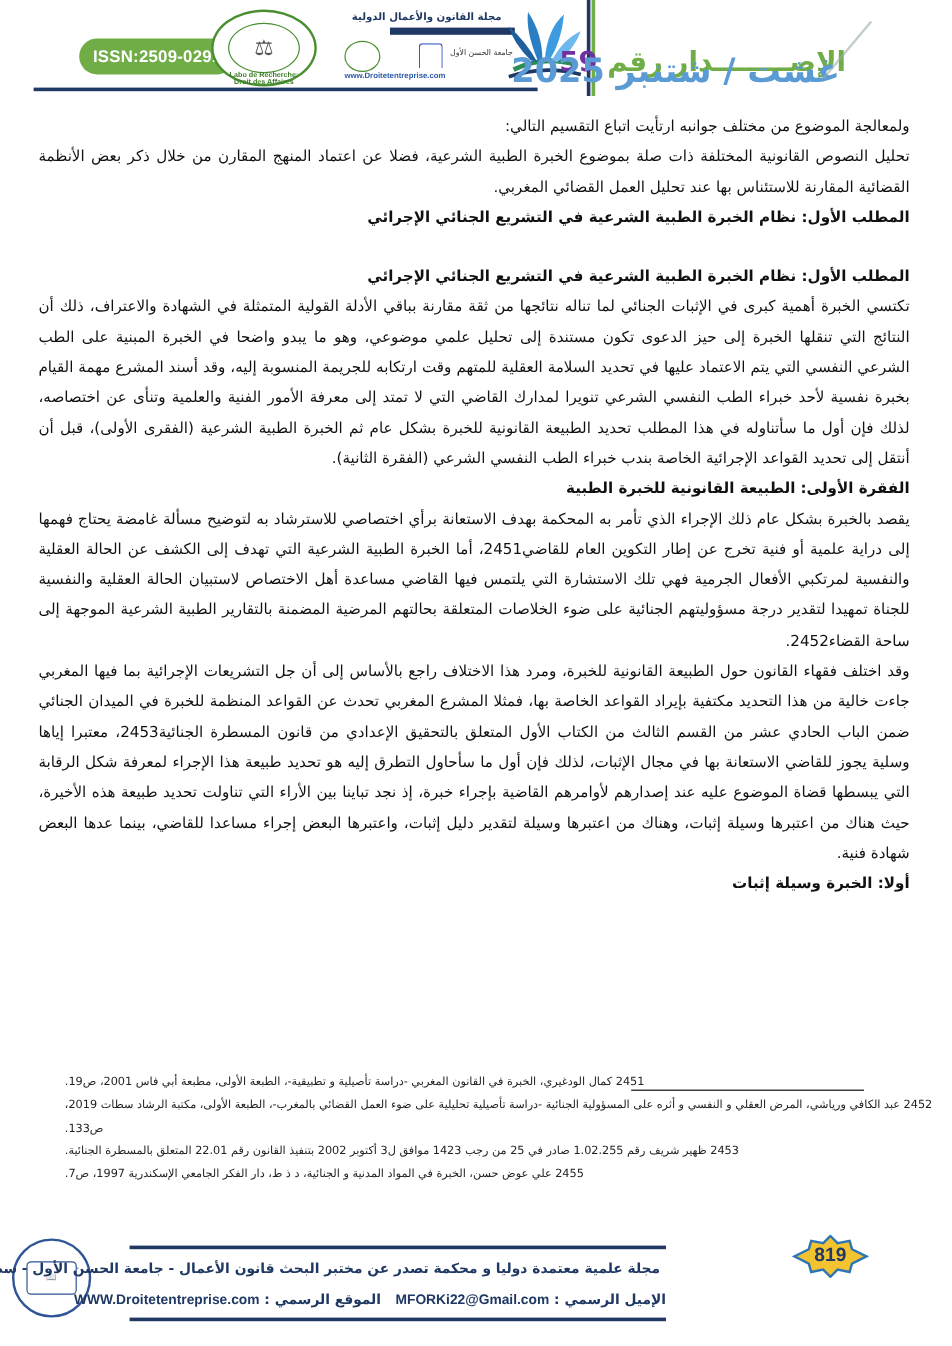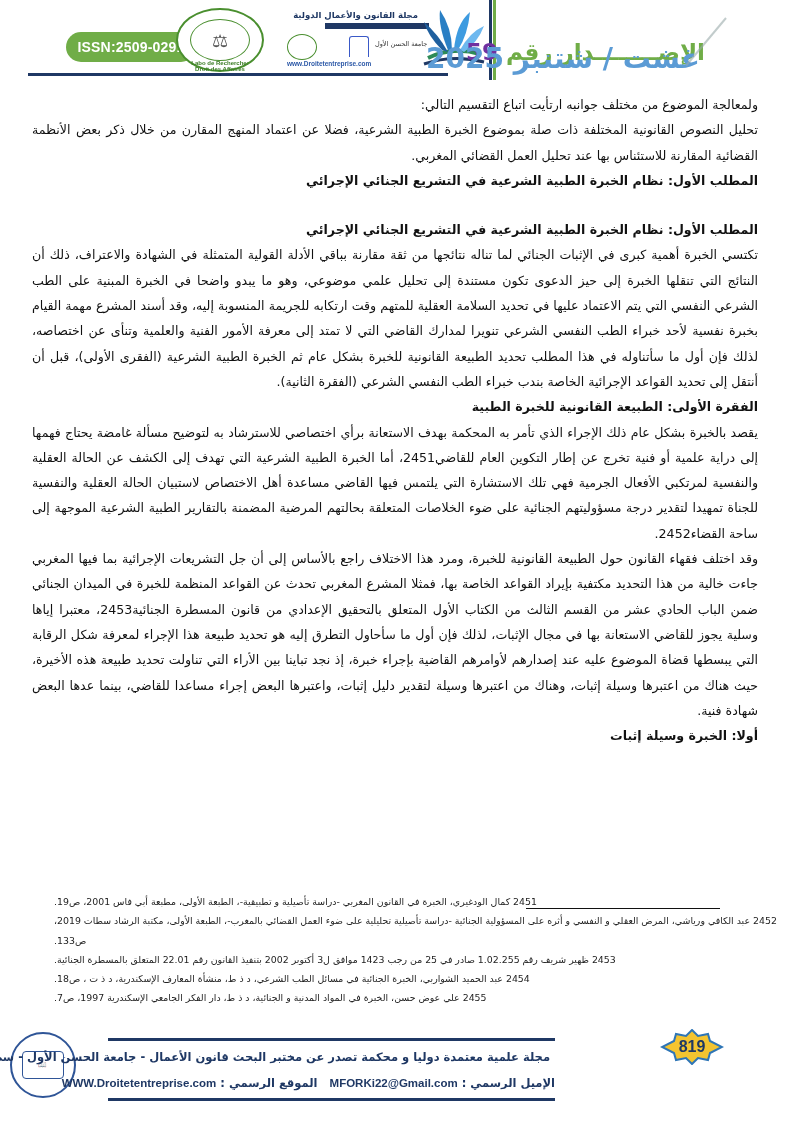--- a/index.html
+++ b/index.html
@@ -113,21 +113,20 @@
   <p>يقصد بالخبرة بشكل عام ذلك الإجراء الذي تأمر به المحكمة بهدف الاستعانة برأي اختصاصي للاسترشاد به لتوضيح مسألة غامضة يحتاج فهمها إلى دراية علمية أو فنية تخرج عن إطار التكوين العام للقاضي2451، أما الخبرة الطبية الشرعية التي تهدف إلى الكشف عن الحالة العقلية والنفسية لمرتكبي الأفعال الجرمية فهي تلك الاستشارة التي يلتمس فيها القاضي مساعدة أهل الاختصاص لاستبيان الحالة العقلية والنفسية للجناة تمهيدا لتقدير درجة مسؤوليتهم الجنائية على ضوء الخلاصات المتعلقة بحالتهم المرضية المضمنة بالتقارير الطبية الشرعية الموجهة إلى ساحة القضاء2452.</p>
   <p>وقد اختلف فقهاء القانون حول الطبيعة القانونية للخبرة، ومرد هذا الاختلاف راجع بالأساس إلى أن جل التشريعات الإجرائية بما فيها المغربي جاءت خالية من هذا التحديد مكتفية بإيراد القواعد الخاصة بها، فمثلا المشرع المغربي تحدث عن القواعد المنظمة للخبرة في الميدان الجنائي ضمن الباب الحادي عشر من القسم الثالث من الكتاب الأول المتعلق بالتحقيق الإعدادي من قانون المسطرة الجنائية2453، معتبرا إياها وسلية يجوز للقاضي الاستعانة بها في مجال الإثبات، لذلك فإن أول ما سأحاول التطرق إليه هو تحديد طبيعة هذا الإجراء لمعرفة شكل الرقابة التي يبسطها قضاة الموضوع عليه عند إصدارهم لأوامرهم القاضية بإجراء خبرة، إذ نجد تباينا بين الأراء التي تناولت تحديد طبيعة هذه الأخيرة، حيث هناك من اعتبرها وسيلة إثبات، وهناك من اعتبرها وسيلة لتقدير دليل إثبات، واعتبرها البعض إجراء مساعدا للقاضي، بينما عدها البعض شهادة فنية.</p>
   <p class="h">أولا: الخبرة وسيلة إثبات</p>
 </div>
 
 <div class="fn-rule"></div>
 <div class="footnotes">
   <p>2451 كمال الودغيري، الخبرة في القانون المغربي -دراسة تأصيلية و تطبيقية-، الطبعة الأولى، مطبعة أبي فاس 2001، ص19.</p>
   <p>2452 عبد الكافي ورياشي، المرض العقلي و النفسي و أثره على المسؤولية الجنائية -دراسة تأصيلية تحليلية على ضوء العمل القضائي بالمغرب-، الطبعة الأولى، مكتبة الرشاد سطات 2019، ص133.</p>
   <p>2453 ظهير شريف رقم 1.02.255 صادر في 25 من رجب 1423 موافق ل3 أكتوبر 2002 بتنفيذ القانون رقم 22.01 المتعلق بالمسطرة الجنائية.</p>
-  <p>2454 عبد الحميد الشواربي، الخبرة الجنائية في مسائل الطب الشرعي، د ذ ط، منشأة المعارف الإسكندرية، د ذ ت ، ص18.</p>
   <p>2455 علي عوض حسن، الخبرة في المواد المدنية و الجنائية، د ذ ط، دار الفكر الجامعي الإسكندرية 1997، ص7.</p>
 </div>
 
 <div class="footer-seal">
   <div class="inner">📖</div>
 </div>
 <div class="footer-rule" style="top:1038px"></div>
 <div class="footer-line1">مجلة علمية معتمدة دوليا و محكمة تصدر عن مختبر البحث قانون الأعمال - جامعة الحسن الأول - سطات - المغرب</div>
 <div class="footer-line2">
   <span>الإميل الرسمي :</span>

